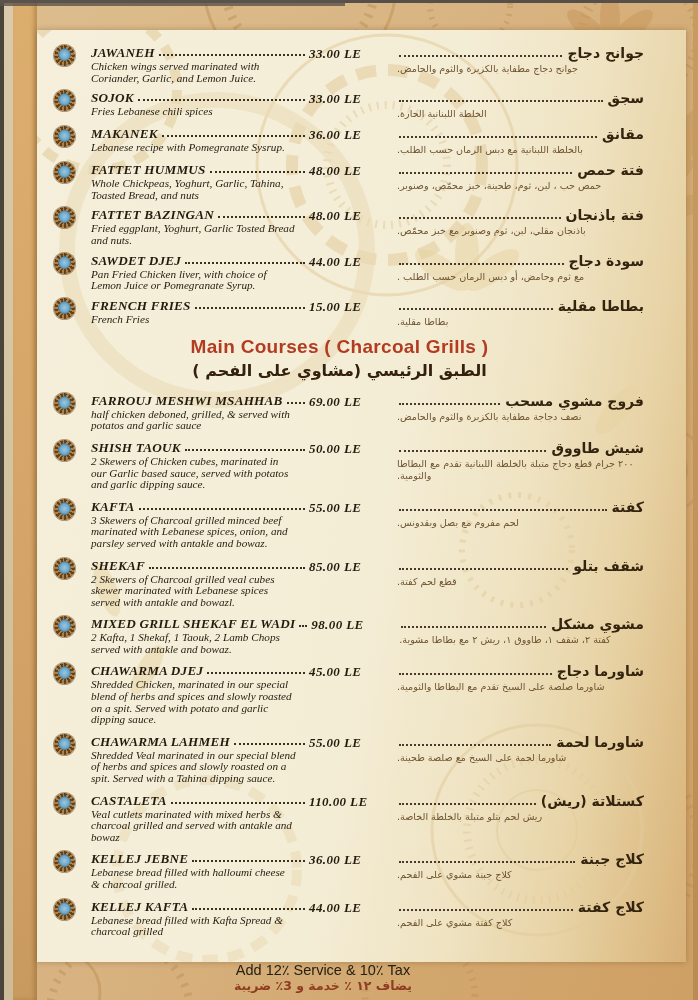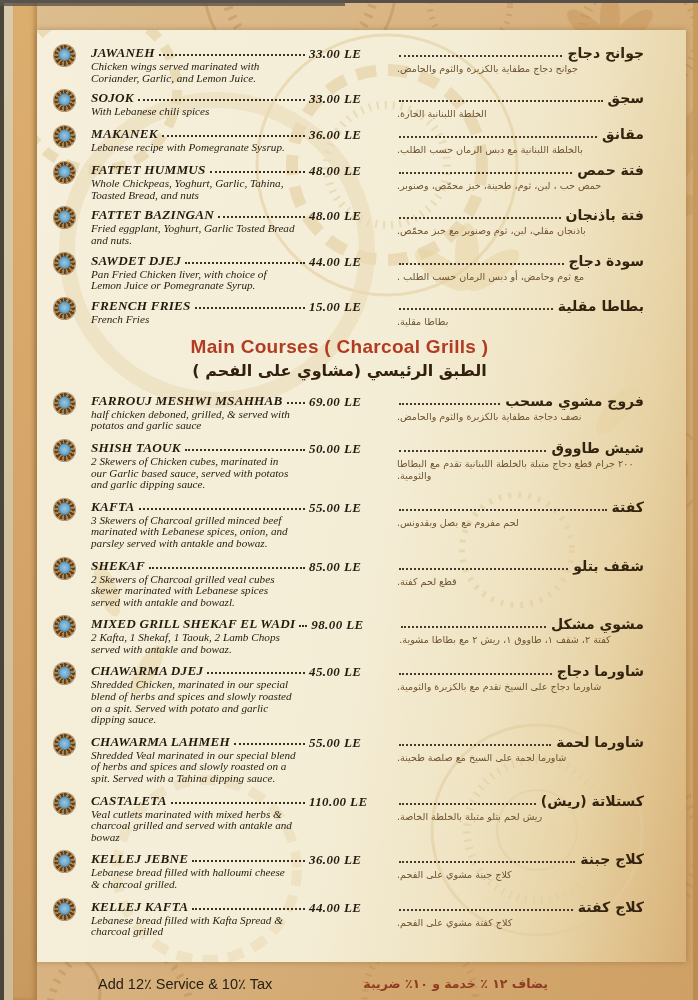--- a/index.html
+++ b/index.html
@@ -49,21 +49,21 @@
   .leader-ar{margin:0 5px 4px 2px;border-bottom-color:#46382a;}
   .ar-desc{font:400 9.6px/12px "DejaVu Sans", sans-serif;color:#6d5330;margin-top:2px;text-align:left;}
 
   .section-heading{text-align:center;margin:8px 40px 12px 0;}
   .heading-en{font:600 19px/22px "Liberation Sans", sans-serif;color:#b23c22;letter-spacing:.3px;}
   .heading-ar{font:700 16px/21px "DejaVu Sans", sans-serif;color:#33210d;margin-top:2px;}
 
   .footer{
     position:absolute;left:12px;right:0;bottom:0;height:38px;z-index:5;
     display:flex;justify-content:space-between;align-items:center;
-    padding:13px 150px 8px 86px;box-sizing:border-box;
+    padding:0 150px 8px 86px;box-sizing:border-box;flex-direction:column;
   }
   .footer-en{font:500 14.5px/16px "Liberation Sans", sans-serif;color:#272013;}
   .footer-ar{font:700 12.5px/16px "DejaVu Sans", sans-serif;color:#903c22;}
 </style>
 </head>
 <body>
 
 <svg class="bg-ornaments" width="698" height="1000" viewBox="0 0 698 1000" xmlns="http://www.w3.org/2000/svg">
   <g fill="none" stroke="#c0945a" opacity="0.55">
     <circle cx="300" cy="-15" r="75" stroke-width="9" stroke-dasharray="3 7"></circle>
@@ -148,21 +148,21 @@
   </div>
         <div class="row">
     <div class="icon-cell">
       <span class="medallion"></span>
     </div>
     <div class="en-col">
       <div class="en-line">
         <span class="en-name">SOJOK</span>
         <span class="leader"></span>
       </div>
-      <div class="en-desc">With Lebanese chili spices</div>
+      <div class="en-desc">Fries Lebanese chili spices</div>
     </div>
     <div class="price">33.00 LE</div>
     <div class="ar-col" dir="rtl">
       <div class="ar-line">
         <span class="ar-name">سجق</span>
         <span class="leader leader-ar"></span>
       </div>
       <div class="ar-desc">الخلطة اللبنانية الحارة.</div>
     </div>
   </div>
@@ -384,21 +384,21 @@
         <span class="leader"></span>
       </div>
       <div class="en-desc">Shredded Chicken, marinated in our special blend of herbs and spices and slowly roasted on a spit. Served with potato  and  garlic dipping sauce.</div>
     </div>
     <div class="price">45.00 LE</div>
     <div class="ar-col" dir="rtl">
       <div class="ar-line">
         <span class="ar-name">شاورما دجاج</span>
         <span class="leader leader-ar"></span>
       </div>
-      <div class="ar-desc">شاورما دجاج على السيخ تقدم مع بالكزبرة والثومية.</div>
+      <div class="ar-desc">شاورما صلصة على السيخ تقدم مع البطاطا والثومية.</div>
     </div>
   </div>
         <div class="row">
     <div class="icon-cell">
       <span class="medallion"></span>
     </div>
     <div class="en-col">
       <div class="en-line">
         <span class="en-name">CHAWARMA LAHMEH</span>
         <span class="leader"></span>
@@ -473,14 +473,14 @@
       </div>
       <div class="ar-desc">كلاج كفتة مشوي على الفحم.</div>
     </div>
   </div>
       </div>
   </div>
 </div>
 
 <div class="footer">
   <div class="footer-en">Add 12٪ Service &amp; 10٪ Tax</div>
-  <div class="footer-ar">يضاف ١٢ ٪ خدمة و ١٠٪ ضريبة</div>
+  <div class="footer-ar">يضاف ١٢ ٪ خدمة و 3٪ ضريبة</div>
 </div>
 
 </body></html>

